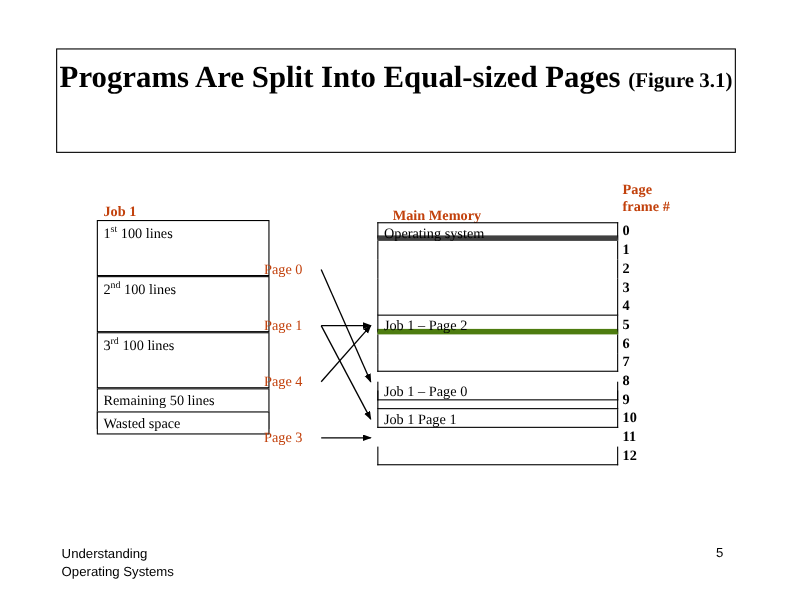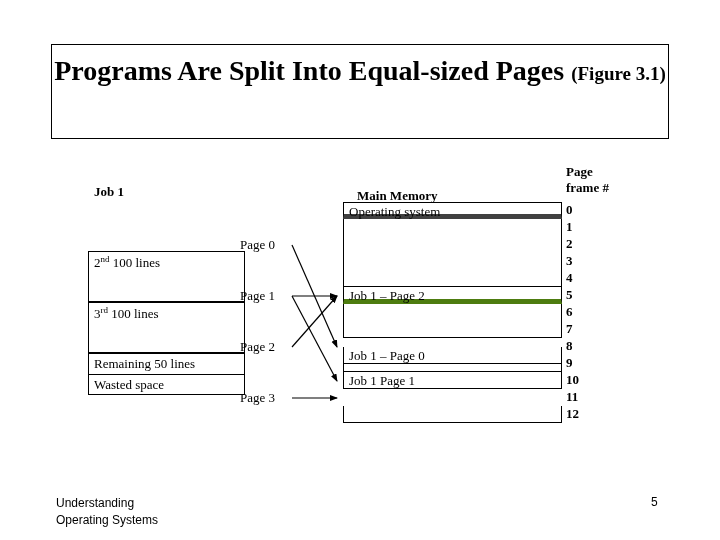--- a/index.html
+++ b/index.html
@@ -49,21 +49,21 @@
     left: 0;
     top: 155px;
     width: 720px;
     height: 290px;
   }
 
   .lbl {
     position: absolute;
     font-family: "Liberation Serif", serif;
     font-size: 13px;
-    color: #000000;
+    color: #c2410c;
     white-space: nowrap;
   }
   .lbl-b {
     font-weight: bold;
   }
 
   
   .jbox {
     position: absolute;
     border: 1px solid #000000;
@@ -167,36 +167,39 @@
 
     <line x1="292" y1="192" x2="337" y2="141" stroke="#000000" stroke-width="1.2" marker-end="url(#ah)"></line>
 
     <line x1="292" y1="243" x2="337" y2="243" stroke="#000000" stroke-width="1.2" marker-end="url(#ah)"></line>
 
     <line x1="292" y1="141" x2="337" y2="226" stroke="#000000" stroke-width="1.2" marker-end="url(#ah)"></line>
   </svg>
 
   <div class="lbl lbl-b" style="left:94px; top:29px;">Job 1</div>
 
+  <div class="jbox" style="left:88px; top:45px; width:157px; height:51px;">
+    <div class="t">1<sup>st</sup> 100 lines</div>
+  </div>
   <div class="jbox" style="left:88px; top:96px; width:157px; height:51px;">
     <div class="t">2<sup>nd</sup> 100 lines</div>
   </div>
   <div class="jbox" style="left:88px; top:147px; width:157px; height:51px;">
     <div class="t">3<sup>rd</sup> 100 lines</div>
   </div>
   <div class="jbox" style="left:88px; top:198px; width:157px; height:37px;">
     <div class="t">Remaining 50 lines</div>
   </div>
   <div class="jbox" style="left:88px; top:219px; width:157px; height:21px;">
     <div class="t">Wasted space</div>
   </div>
 
   <div class="lbl" style="left:240px; top:82px;">Page 0</div>
   <div class="lbl" style="left:240px; top:133px;">Page 1</div>
-  <div class="lbl" style="left:240px; top:184px;">Page 2</div>
+  <div class="lbl" style="left:240px; top:184px;">Page 4</div>
   <div class="lbl" style="left:240px; top:235px;">Page 3</div>
 
   <div class="lbl lbl-b" style="left:357px; top:33px;">Main Memory</div>
 
   <div class="lbl lbl-b" style="left:566px; top:9px;">Page</div>
   <div class="lbl lbl-b" style="left:566px; top:25px;">frame #</div>
 
   <div class="mrow top" style="top:47px; border-bottom:5px solid #404040;">
     <div class="t">Operating system</div>
   </div>

